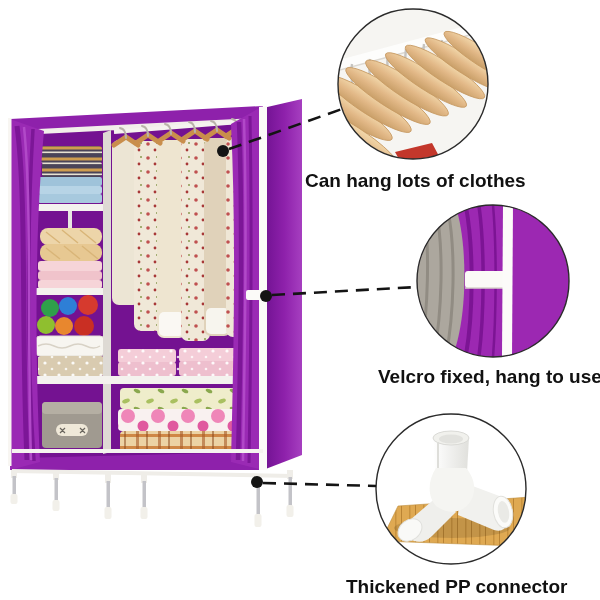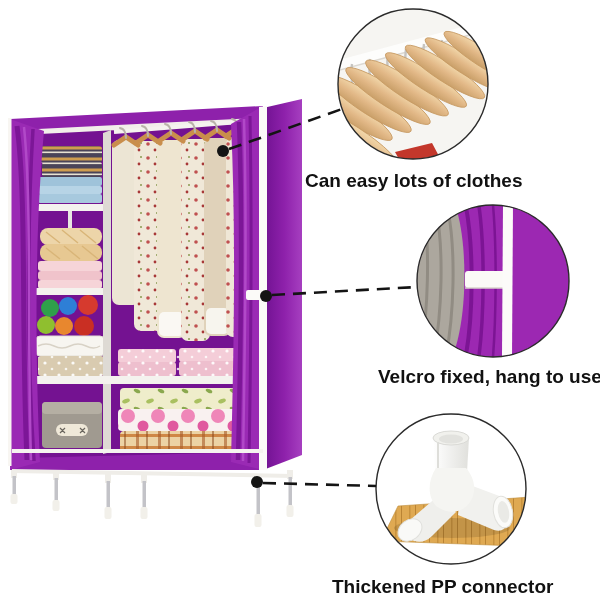--- a/index.html
+++ b/index.html
@@ -3,21 +3,21 @@
 <meta charset="utf-8">
 <style>
   html,body{margin:0;padding:0;background:#fff;}
   .stage{position:relative;width:600px;height:600px;background:#fff;overflow:hidden;
          font-family:"Liberation Sans",sans-serif;}
   .art{position:absolute;left:0;top:0;}
   .callout-label{position:absolute;font-weight:bold;font-size:19px;color:#111;
                  white-space:nowrap;line-height:21px;}
   .lbl1{left:305px;top:170px;}
   .lbl2{left:378px;top:366px;}
-  .lbl3{left:332px;top:576px;}
+  .lbl3{left:346px;top:576px;}
 </style>
 </head>
 <body>
 
 <div class="stage">
 
 <svg class="art" width="600" height="600" viewBox="0 0 600 600">
   <defs>
     <linearGradient id="gSide" x1="0" y1="0" x2="1" y2="0">
       <stop offset="0" stop-color="#6f1190"></stop>
@@ -302,16 +302,16 @@
   <g stroke="#141414" stroke-width="2.6" stroke-dasharray="13 8">
     <line x1="229" y1="149" x2="342" y2="109"></line>
     <line x1="272" y1="295" x2="417" y2="287"></line>
     <line x1="263" y1="483" x2="376" y2="486"></line>
   </g>
   <circle cx="223" cy="151" r="6" fill="#141414"></circle>
   <circle cx="266" cy="296" r="6" fill="#141414"></circle>
   <circle cx="257" cy="482" r="6" fill="#141414"></circle>
 </svg>
 
-  <div class="callout-label lbl1">Can easy lots of clothes</div>
+  <div class="callout-label lbl1">Can hang lots of clothes</div>
   <div class="callout-label lbl2">Velcro fixed, hang to use</div>
   <div class="callout-label lbl3">Thickened PP connector</div>
 </div>
 
 </body></html>

